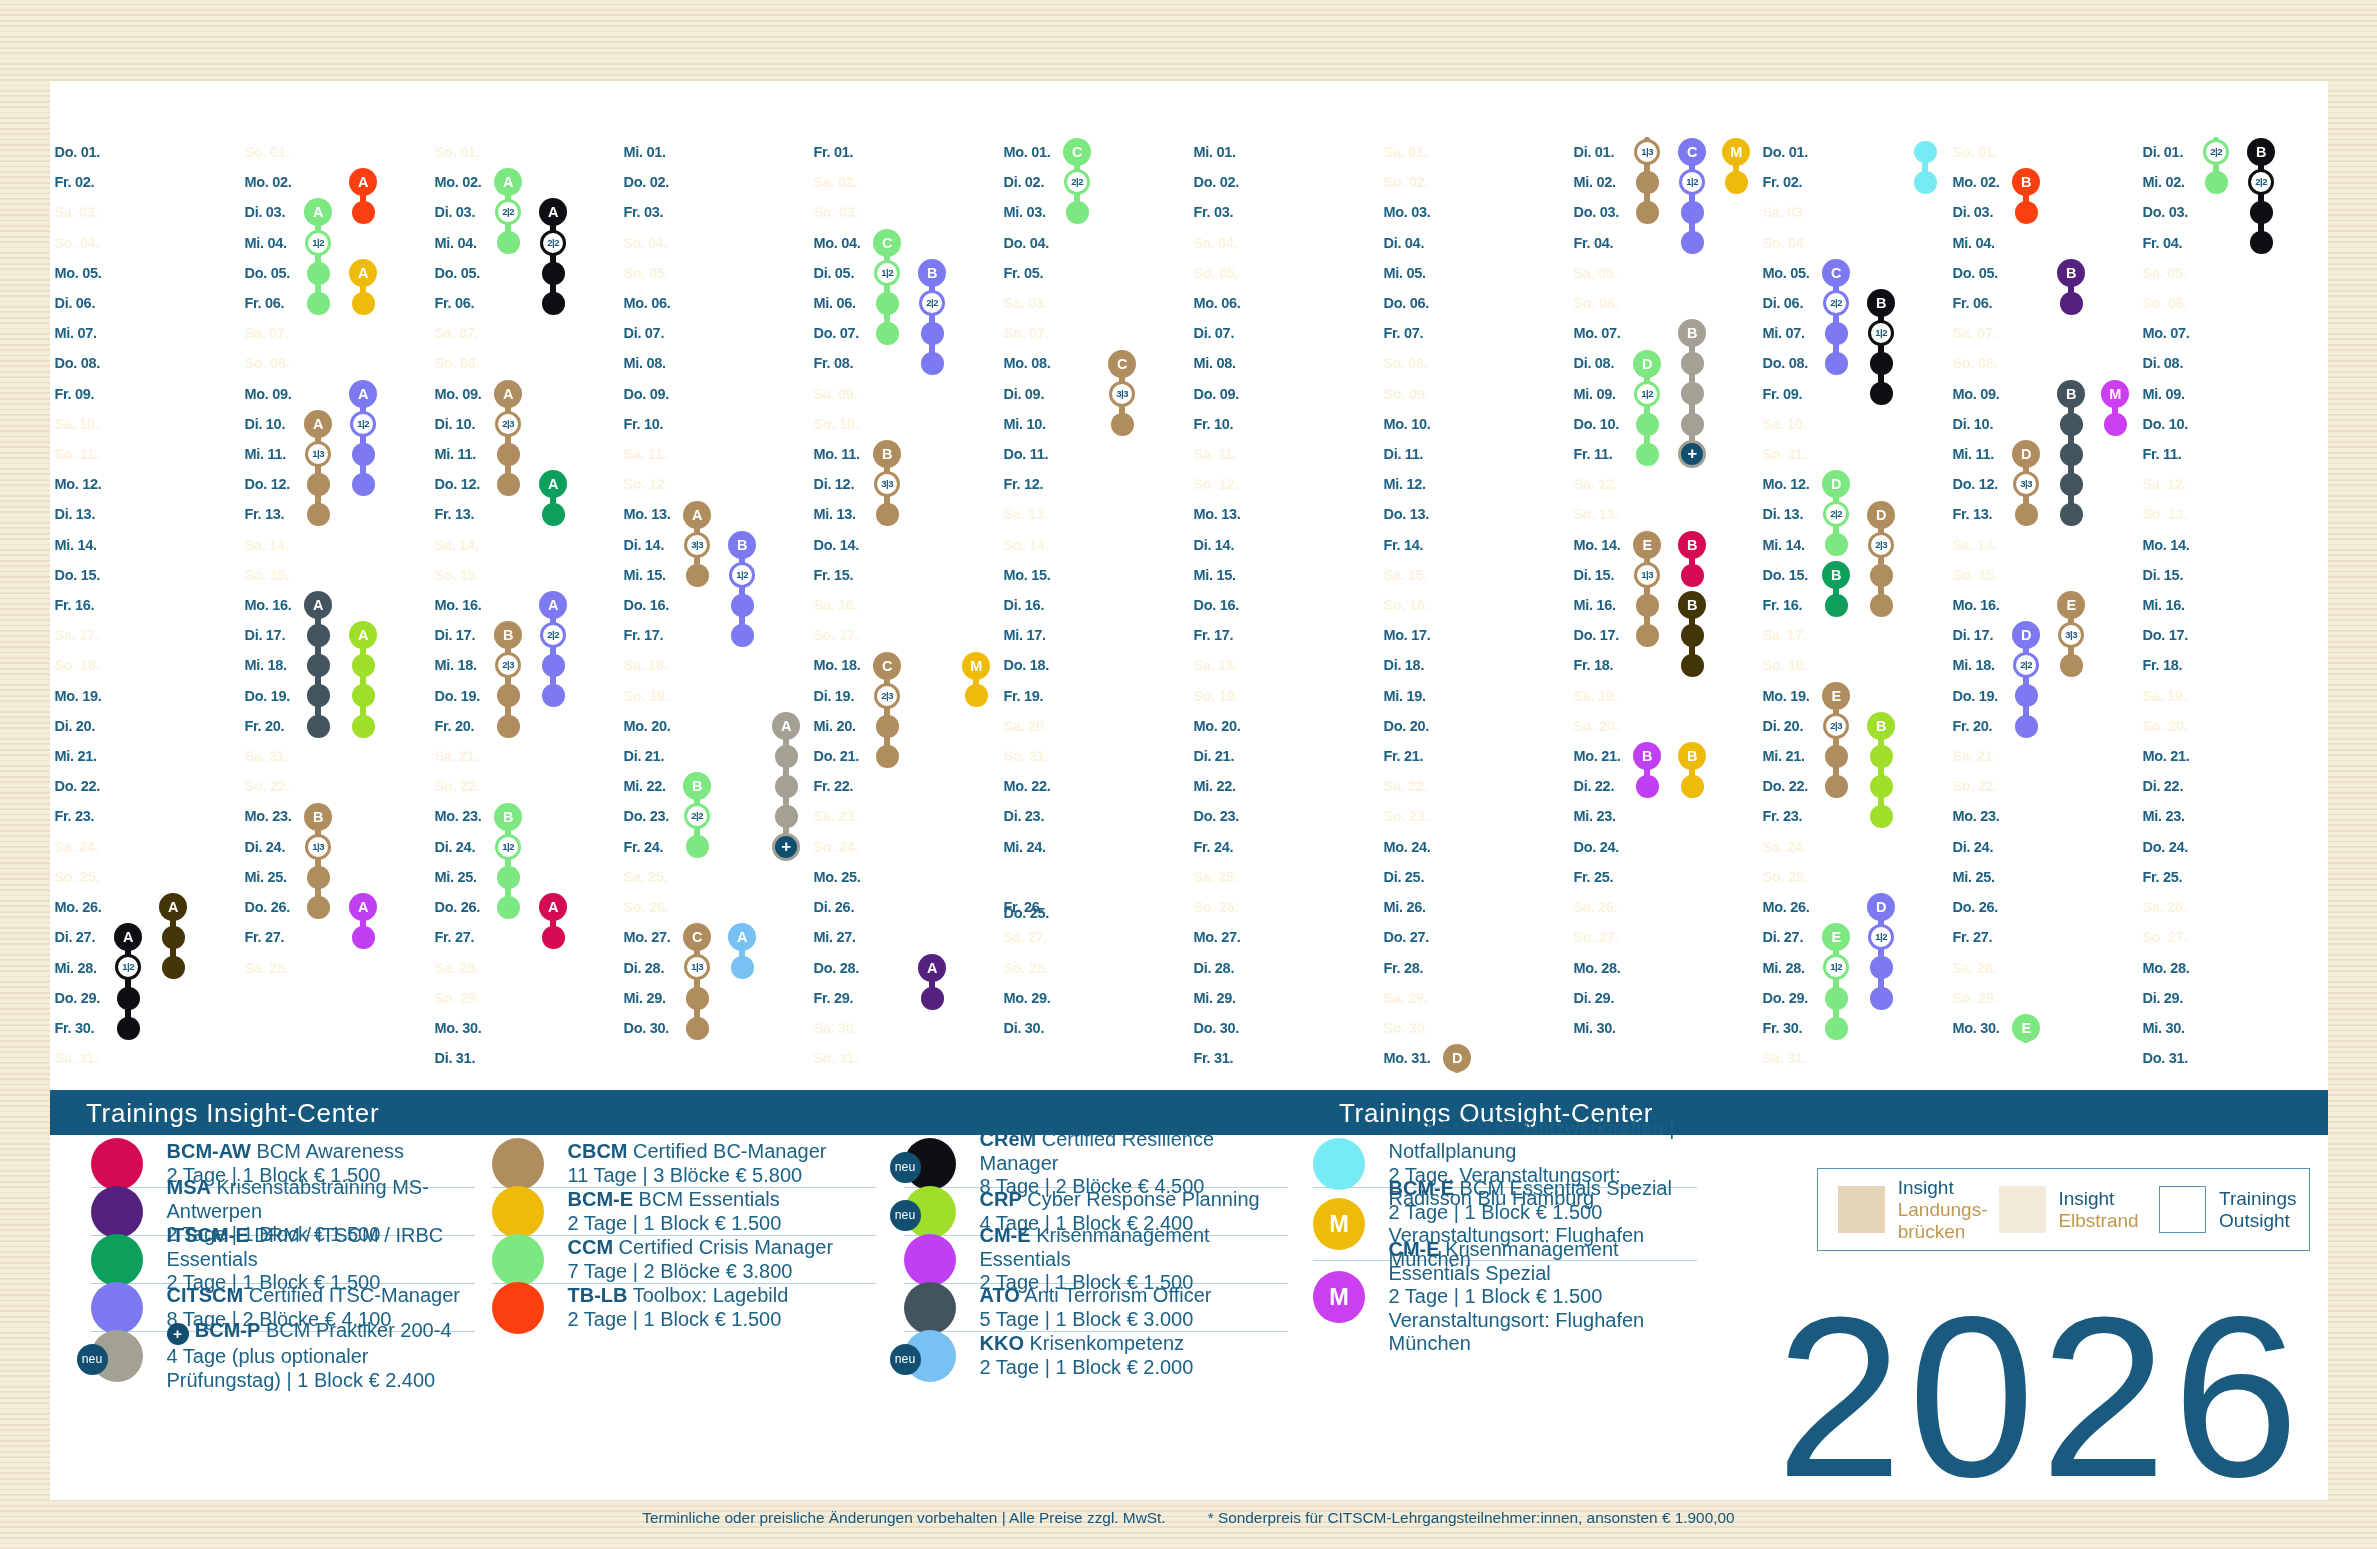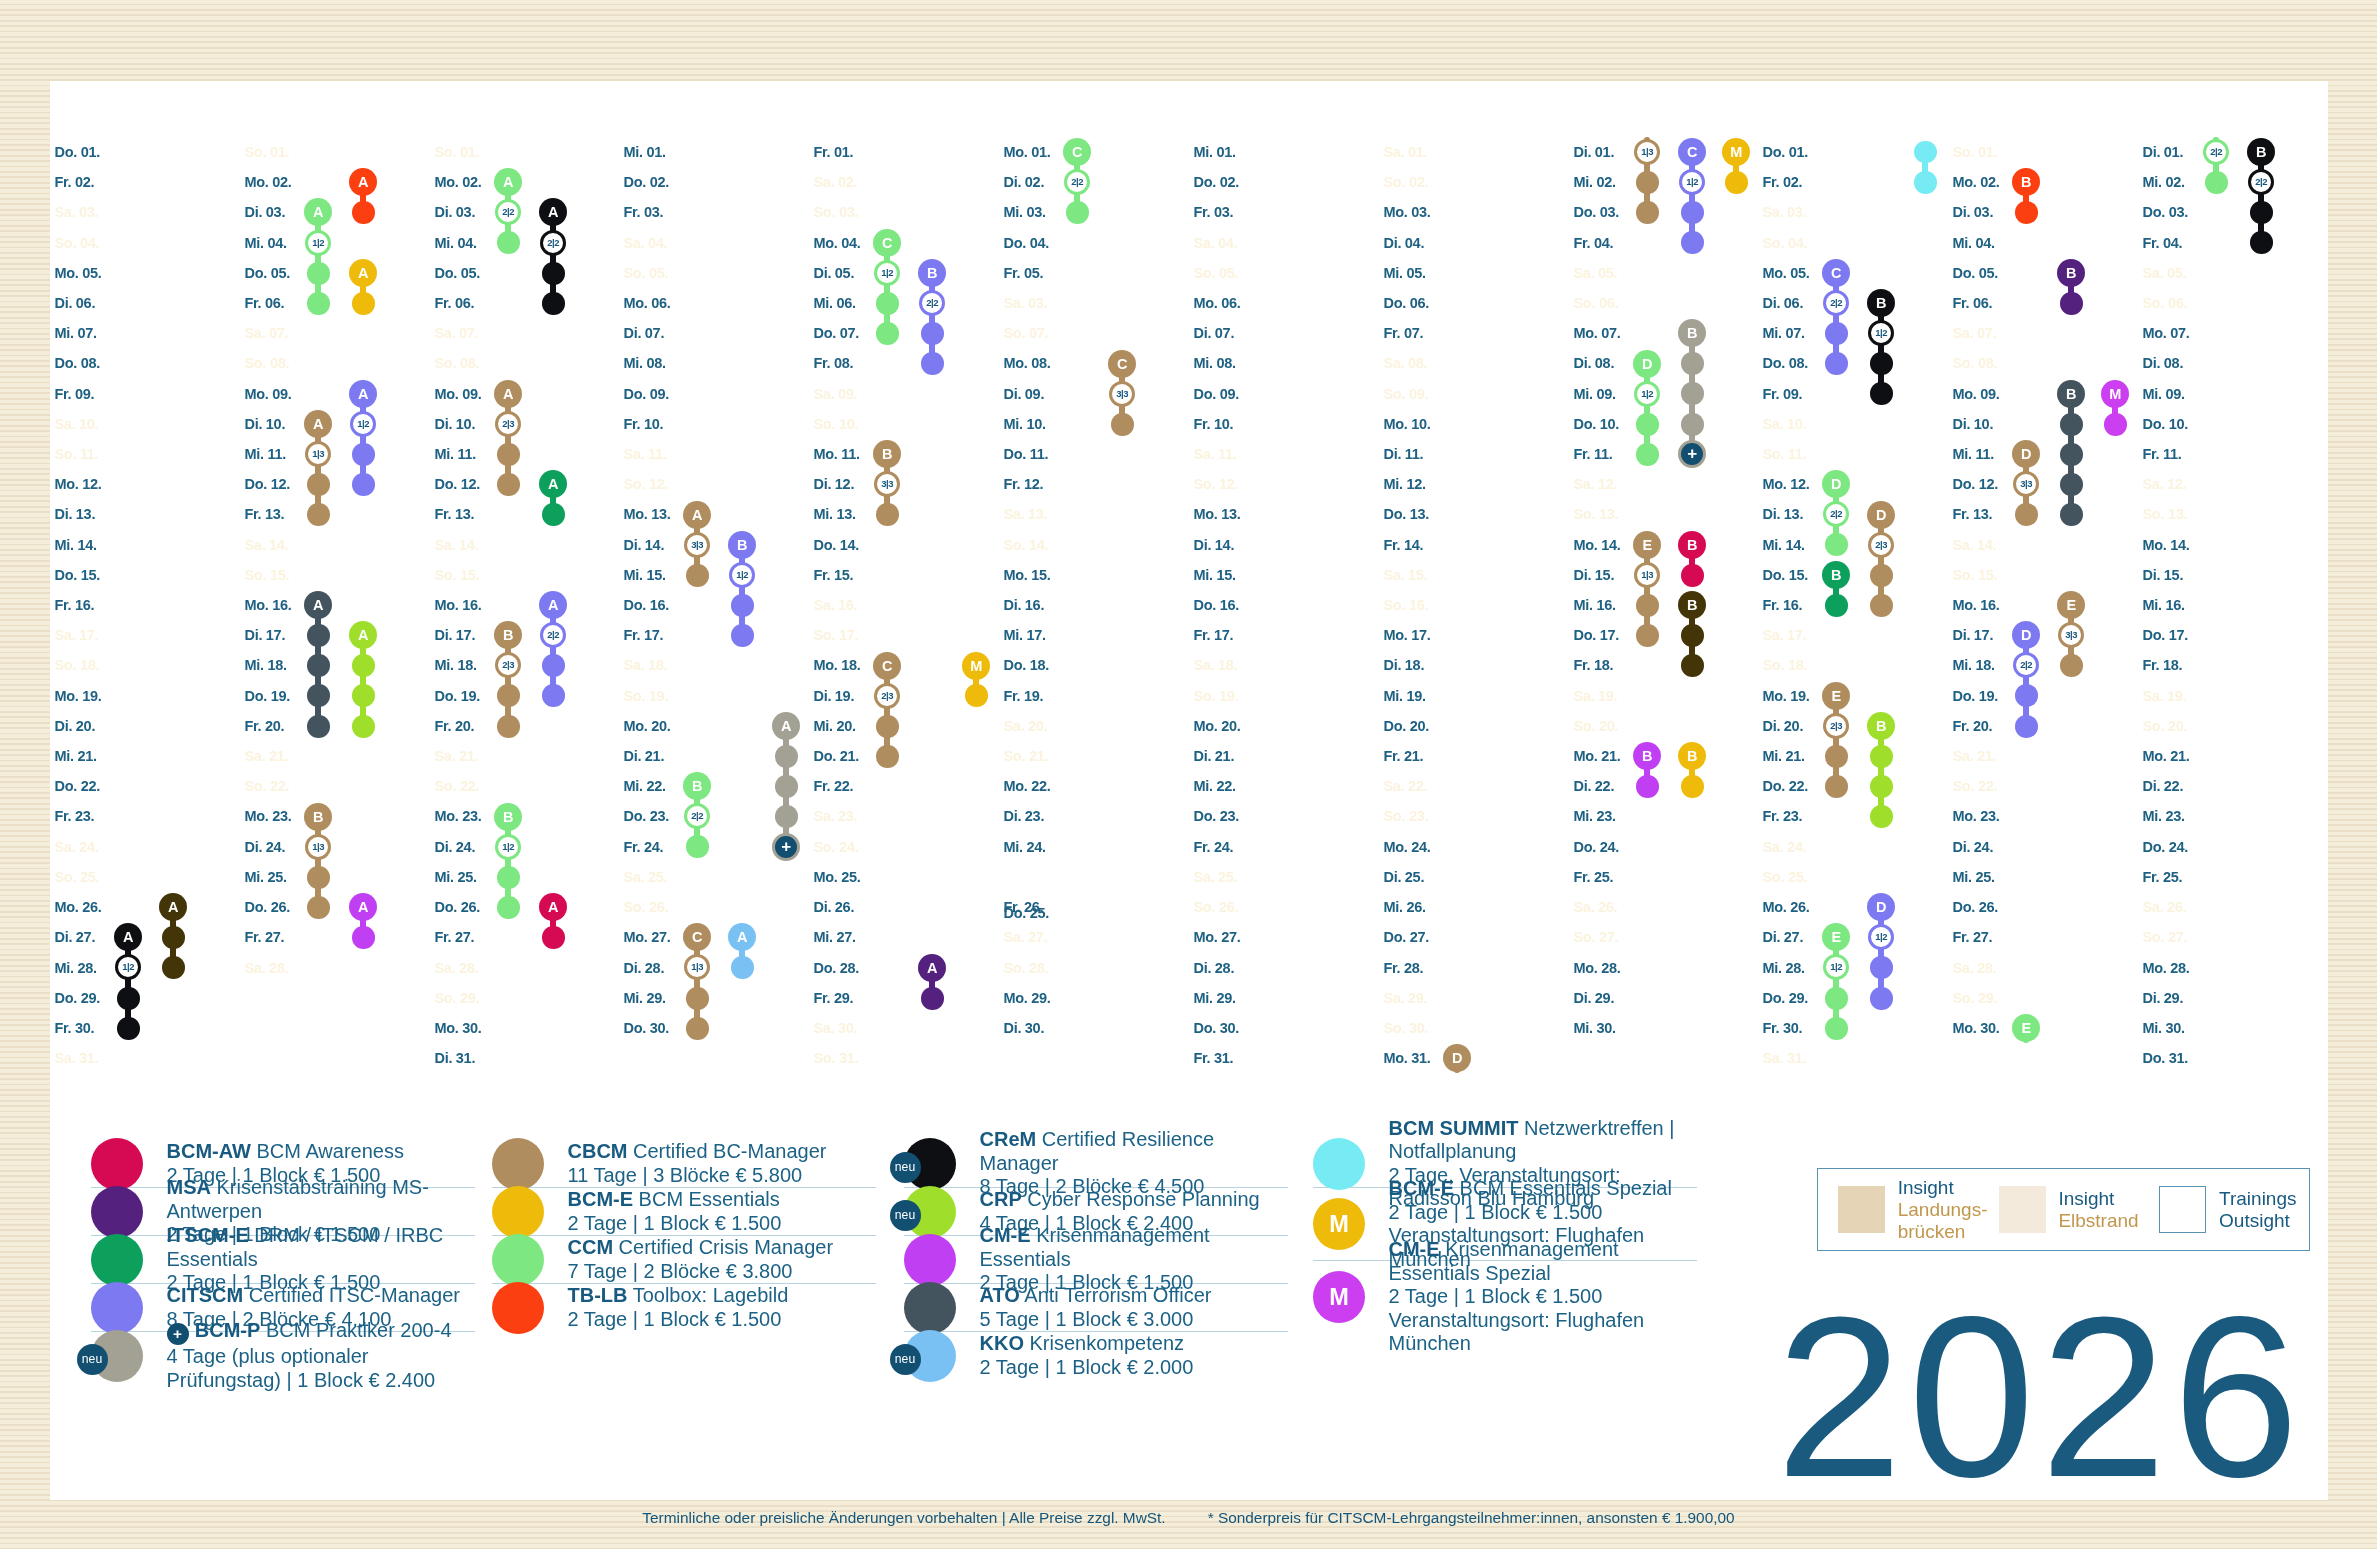--- a/index.html
+++ b/index.html
@@ -902,20 +902,24 @@
         <div class="chain" style="left: 101px; height: 936px;">
           <div class="chain-line" style="left: 19px; top: 15px; height: 91px; background: rgb(14, 15, 18);"></div>
           <div class="dot dot-letter" style="background: rgb(14, 15, 18); left: 8.3px; top: 1.1px;">B</div>
           <div class="dot dot-block" style="border: 3.6px solid rgb(14, 15, 18); left: 9.2px; top: 32px;">2|2</div>
           <div class="dot dot-plain" style="background: rgb(14, 15, 18); left: 11px; top: 64px;"></div>
           <div class="dot dot-plain" style="background: rgb(14, 15, 18); left: 11px; top: 94px;"></div>
         </div>
       </div>
     </div>
 
+  <div id="section-band">
+    <div class="section-title" style="left:36px">Trainings Insight-Center</div>
+    <div class="section-title" style="left:1289px">Trainings Outsight-Center</div>
+  </div>
 
   <div id="legend">
       <div class="legend-col" style="left: 41px; width: 384px;">
         <div class="legend-entry sep" style="height: 47px;">
           <div class="legend-dot-wrap">
             <div class="legend-dot" style="background: rgb(213, 10, 83);"></div>
           </div>
           <div class="legend-text">
             <div><b>BCM-AW</b> BCM Awareness</div>
             <div>2 Tage | 1 Block € 1.500</div>

